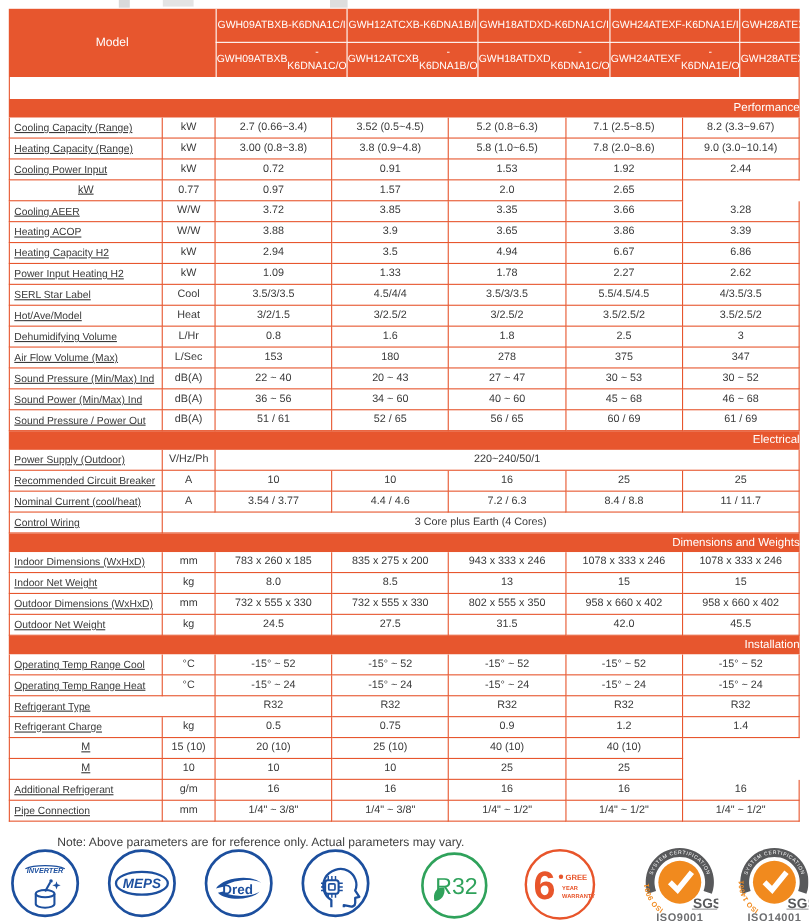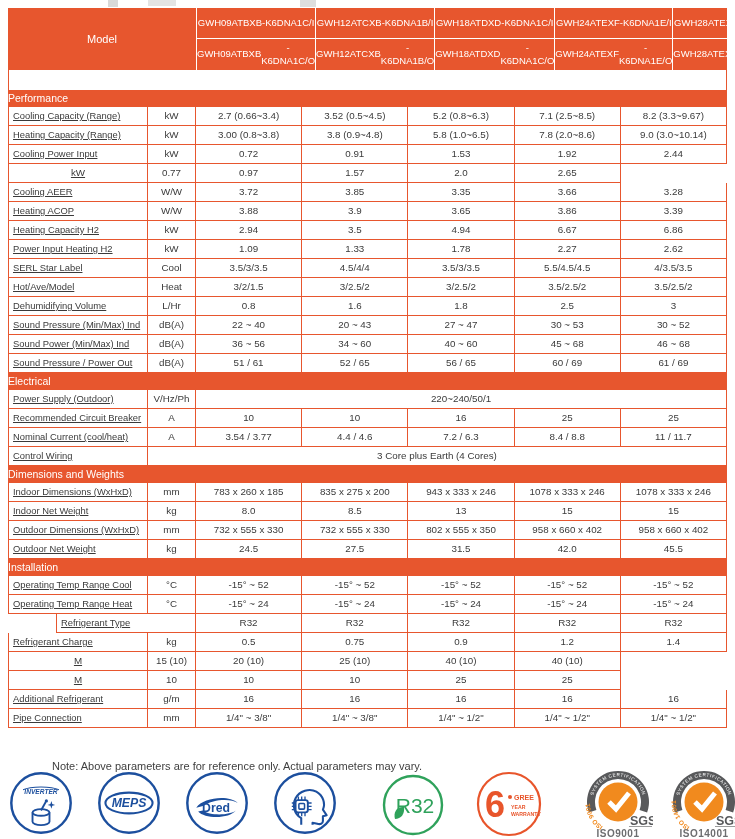--- a/index.html
+++ b/index.html
@@ -11,30 +11,30 @@
   .thead{display:grid;grid-template-columns:188px repeat(5,1fr);grid-auto-rows:31px;
          background:#E7562E;color:#fff;}
   .model-cell{grid-row:1/3;grid-column:1;display:flex;align-items:center;justify-content:center;
          font-size:11px;}
   .mc{border-left:1px solid #fff;display:flex;align-items:center;
       justify-content:center;font-size:9.5px;line-height:1.3;text-align:center;}
   .mc-top{border-bottom:1px solid #fff;}
   
   .gap{height:20px;background:#fff;border-left:1px solid #E7562E;border-right:1px solid #E7562E;}
   
-  .sbar{height:17px;line-height:17px;background:#E7562E;color:#fff;text-align:left;
+  .sbar{height:17px;line-height:17px;background:#E7562E;color:#fff;text-align:right;
         font-size:10.5px;}
   
   .row{display:grid;grid-template-columns:140px 48px repeat(5,1fr);background:#fff;}
   .c{height:18px;line-height:18px;border-right:1px solid #E7562E;border-bottom:1px solid #E7562E;
      font-size:9.8px;color:#3A3A3A;overflow:hidden;white-space:nowrap;}
   .row .c:first-child{border-left:1px solid #E7562E;text-decoration:underline;}
   .lab{padding-left:4px;text-align:left;font-size:9.4px;}
   .unit,.val{text-align:center;}
-  .span2{grid-column:1/3;margin-left:48px;}
+  .span2{grid-column:1/3;}
   .sp-data{grid-column:3/8;text-align:center;}
   .sp-all{grid-column:2/8;text-align:center;}
   .note{position:absolute;left:8px;top:760px;font-size:11px;color:#3f3f3f;padding-left:44px;}
   .badge{position:absolute;}
   .cap{font-weight:bold;letter-spacing:.5px;}
 </style>
 </head>
 <body>
 
 <div class="page">
@@ -181,20 +181,29 @@
           <div class="c val">3.5/2.5/2</div>
         </div>
         <div class="row">
           <div class="c lab">Dehumidifying Volume</div>
           <div class="c unit">L/Hr</div>
           <div class="c val">0.8</div>
           <div class="c val">1.6</div>
           <div class="c val">1.8</div>
           <div class="c val">2.5</div>
           <div class="c val">3</div>
+        </div>
+        <div class="row">
+          <div class="c lab">Air Flow Volume (Max)</div>
+          <div class="c unit">L/Sec</div>
+          <div class="c val">153</div>
+          <div class="c val">180</div>
+          <div class="c val">278</div>
+          <div class="c val">375</div>
+          <div class="c val">347</div>
         </div>
         <div class="row">
           <div class="c lab">Sound Pressure (Min/Max) Ind</div>
           <div class="c unit">dB(A)</div>
           <div class="c val">22 ~ 40</div>
           <div class="c val">20 ~ 43</div>
           <div class="c val">27 ~ 47</div>
           <div class="c val">30 ~ 53</div>
           <div class="c val">30 ~ 52</div>
         </div>

